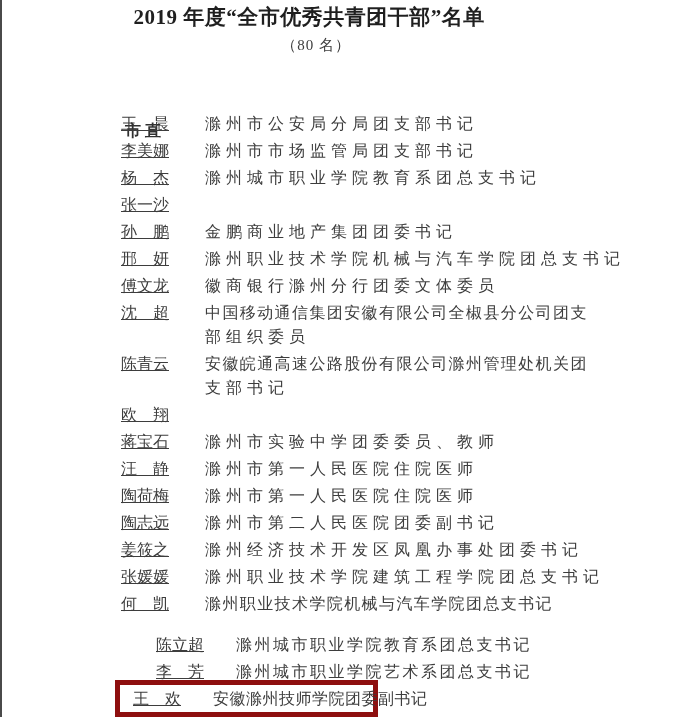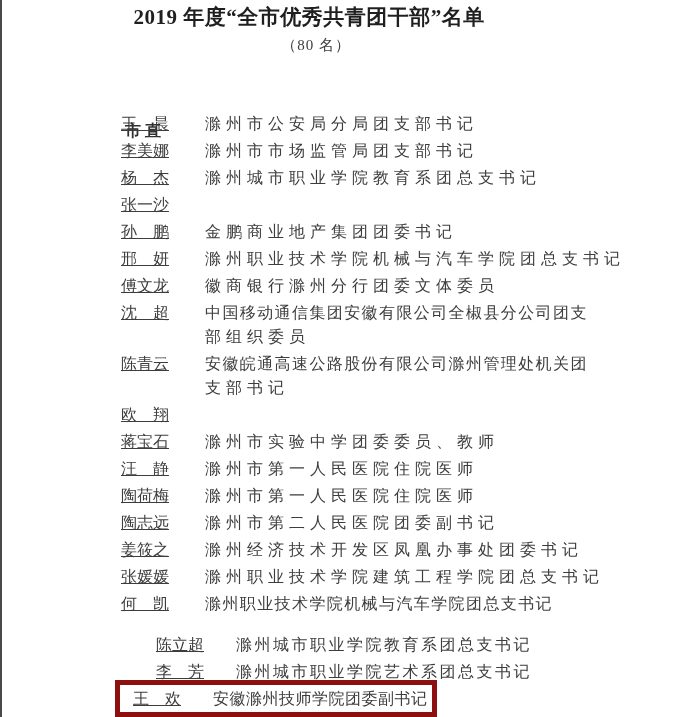--- a/index.html
+++ b/index.html
@@ -78,21 +78,21 @@
     white-space: nowrap;
   }
   .pos-line.l-long { letter-spacing: 1.4px; }
   .gap-secondary { height: 14px; }
   .row.secondary { margin-left: 12px; padding-left: 23px; }
   .row.secondary .name { margin-right: 32px; }
   .row.secondary .pos-line { letter-spacing: 2.5px; }
   .row.boxed {
     border: 5px solid #8e0f0f;
     box-sizing: border-box;
-    width: 322px;
+    width: 263px;
     padding: 2px 0 1px 13px;
     margin-left: -6px;
     margin-top: -7px;
   }
   .row.boxed .pos-line { letter-spacing: 0.5px; }
 </style>
 </head>
 <body>
 
 <div class="page">

